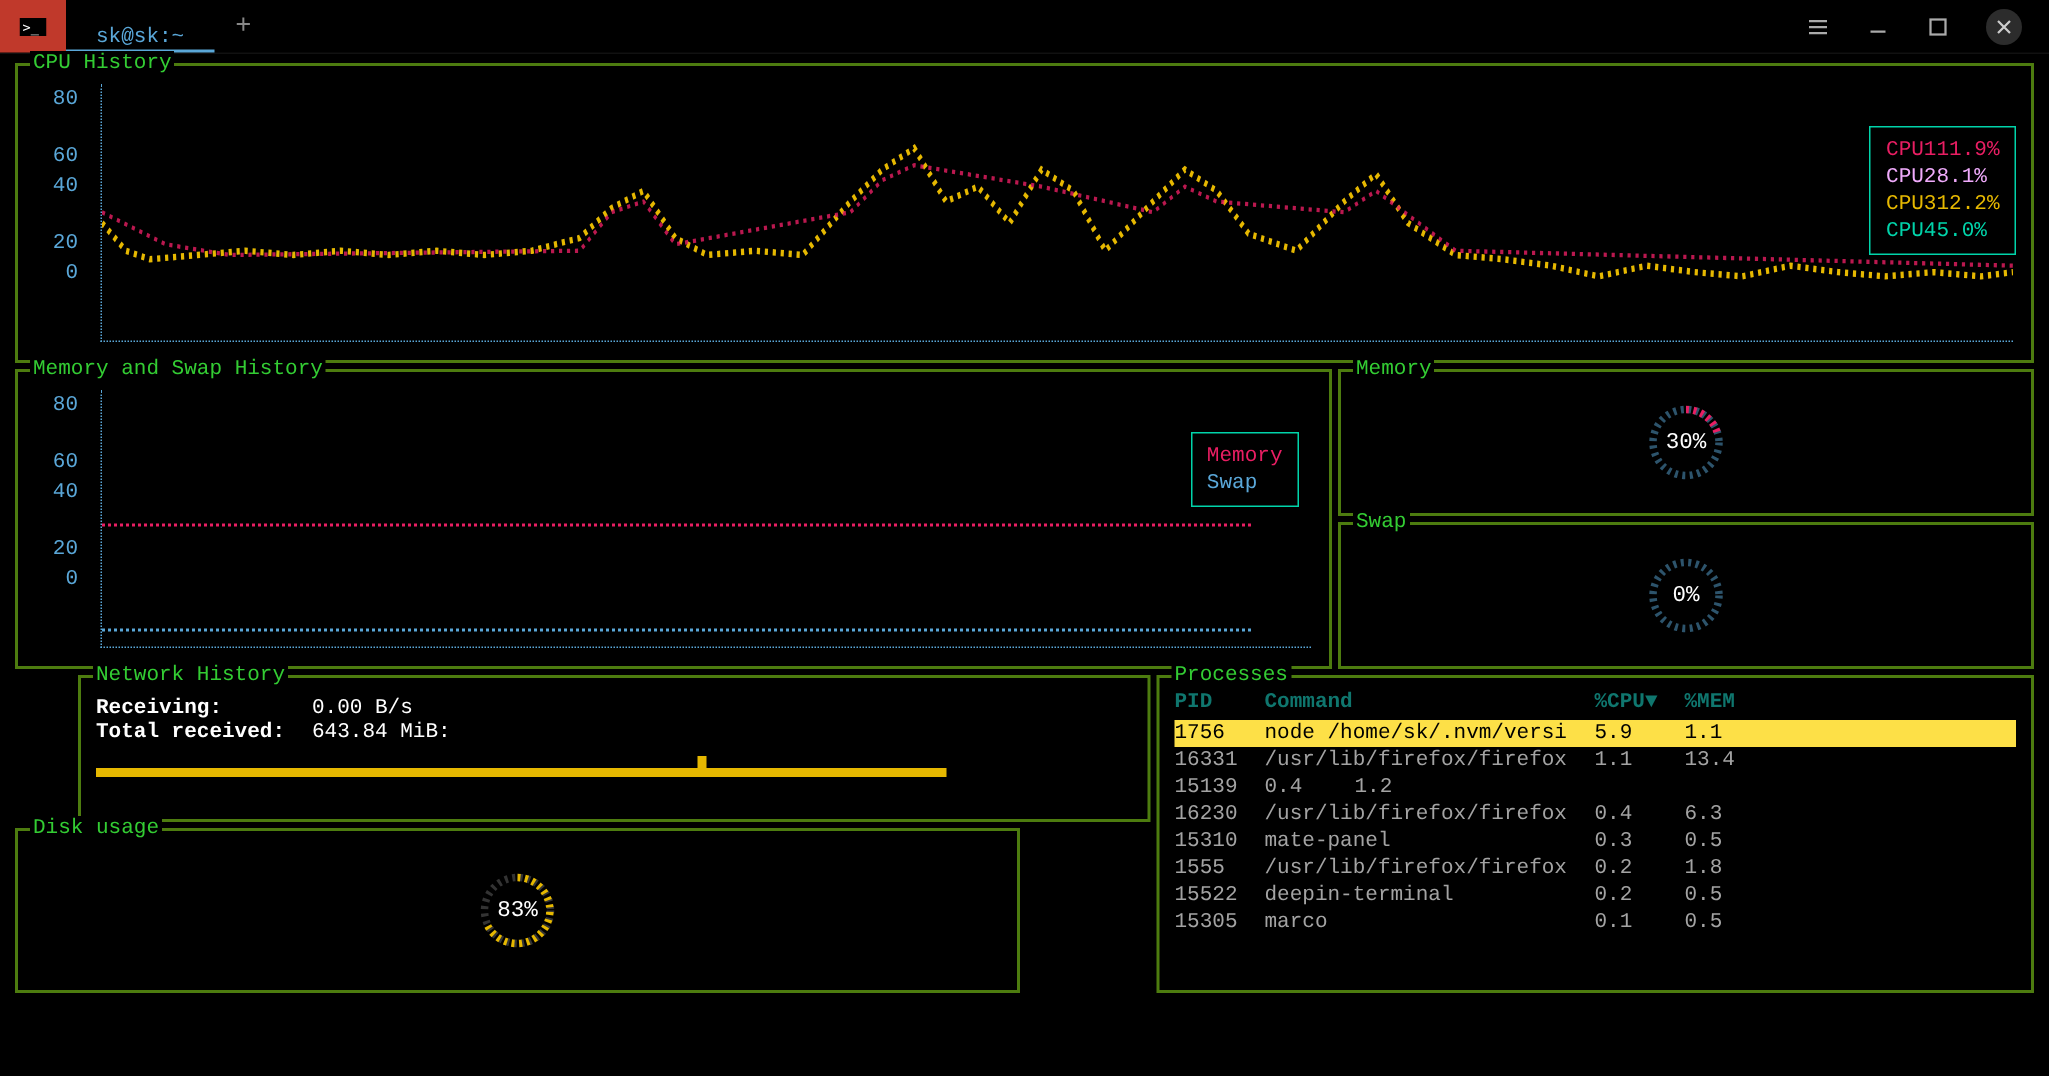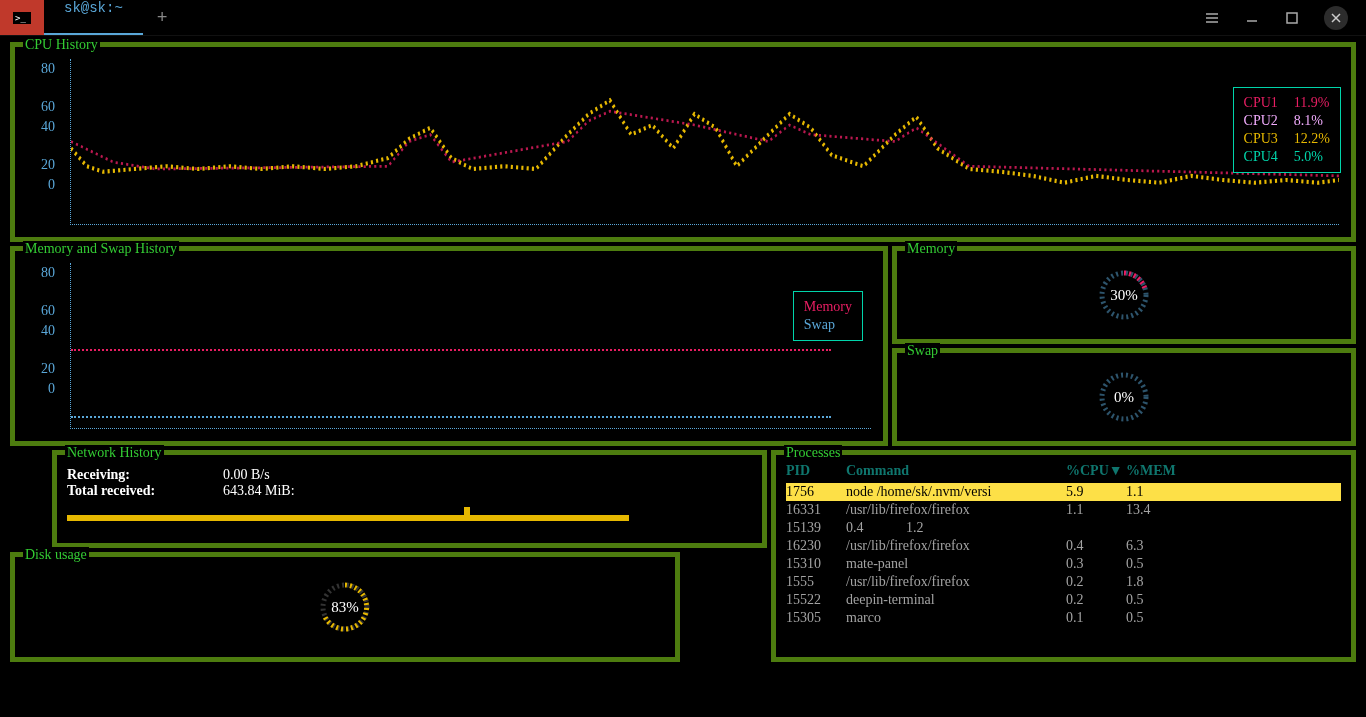--- a/index.html
+++ b/index.html
@@ -25,21 +25,21 @@
       width: 44px;
       background: #c0392b;
       display: flex;
       align-items: center;
       justify-content: center;
       font-size: 16px;
       color: #fff;
     }
     .tab {
       display: flex;
-      align-items: flex-start;
+      align-items: flex-end;
       padding: 0 20px;
       color: #5aa7d8;
       border-bottom: 2px solid #5aa7d8;
       font-size: 14px;
     }
     .tab-add {
       display: flex;
       align-items: center;
       padding: 0 14px;
       color: #888;
@@ -65,24 +65,23 @@
       width: 24px;
       height: 24px;
       background: #2c2c2c;
       border-radius: 50%;
     }
     
     .content {
       padding: 4px 8px;
     }
     .panel {
-      border: 5px solid #4d7c0f;
+      border: 2px solid #4d7c0f;
       position: relative;
       margin: 2px;
-      font-family: Liberation Serif, serif;
     }
     .panel-title {
       position: absolute;
       top: -10px;
       left: 8px;
       background: #000;
       color: #33cc33;
       padding: 0 2px;
       font-size: 14px;
     }
@@ -101,21 +100,21 @@
     .y-axis div { text-align: right; width: 30px; }
     .cpu-legend {
       position: absolute;
       right: 10px;
       top: 40px;
       border: 1px solid #00d4aa;
       padding: 6px 10px;
       font-size: 14px;
       line-height: 18px;
     }
-    .cpu-legend-row { display: flex; gap: 16px; }
+    .cpu-legend-row { display: flex; }
     .cpu1 { color: #e91e63; }
     .cpu2 { color: #f0abfc; }
     .cpu3 { color: #e6b800; }
     .cpu4 { color: #00d4aa; }
     .chart-area {
       position: absolute;
       left: 55px;
       right: 12px;
       top: 12px;
       bottom: 12px;
@@ -159,21 +158,21 @@
       left: 50%;
       top: 50%;
       transform: translate(-50%, -50%);
       font-size: 14px;
       text-align: center;
     }
     .gauge-value { color: #fff; font-size: 15px; }
     
     .net-panel { width: 715px; height: 98px; margin-left: 44px; }
     .net-content { padding: 12px 10px; color: #fff; }
-    .net-row { display: flex; gap: 16px; }
+    .net-row { display: flex; gap: 4px; }
     .net-label { width: 140px; font-weight: bold; }
     .net-bar-bg {
       margin-top: 8px;
       height: 14px;
       background: #000;
       position: relative;
     }
     .net-bar-fg {
       height: 6px;
       background: #e6b800;

